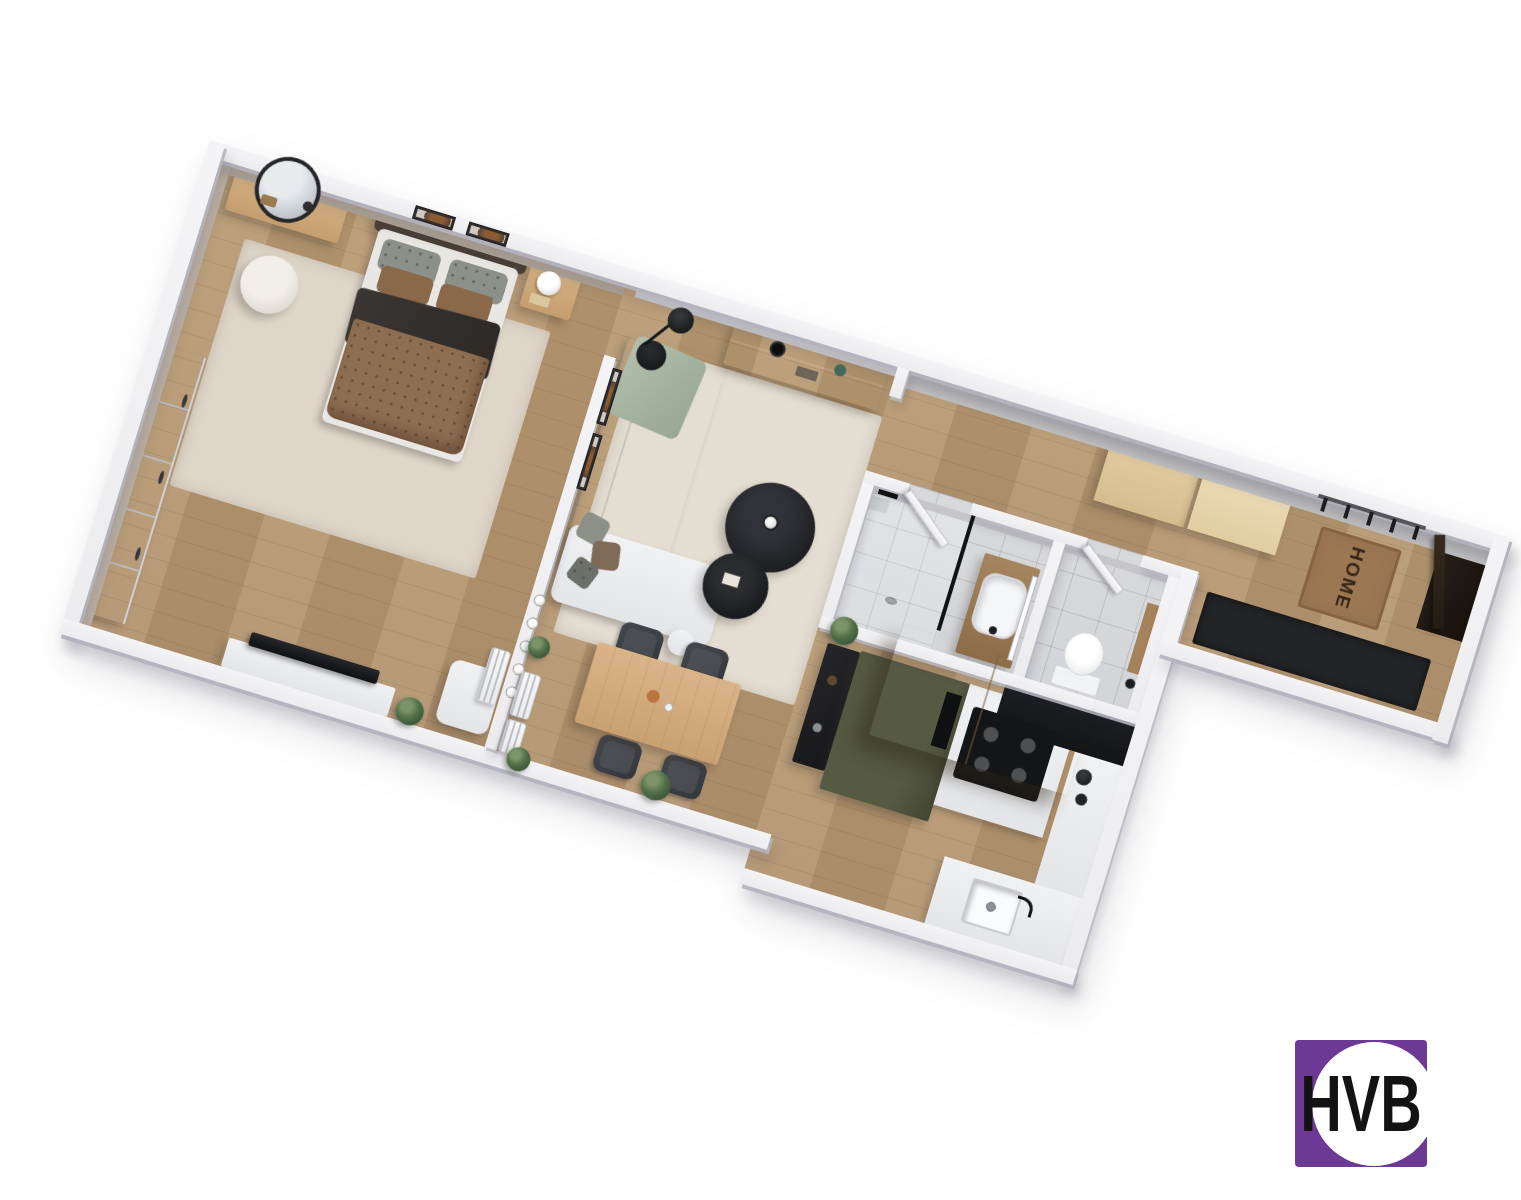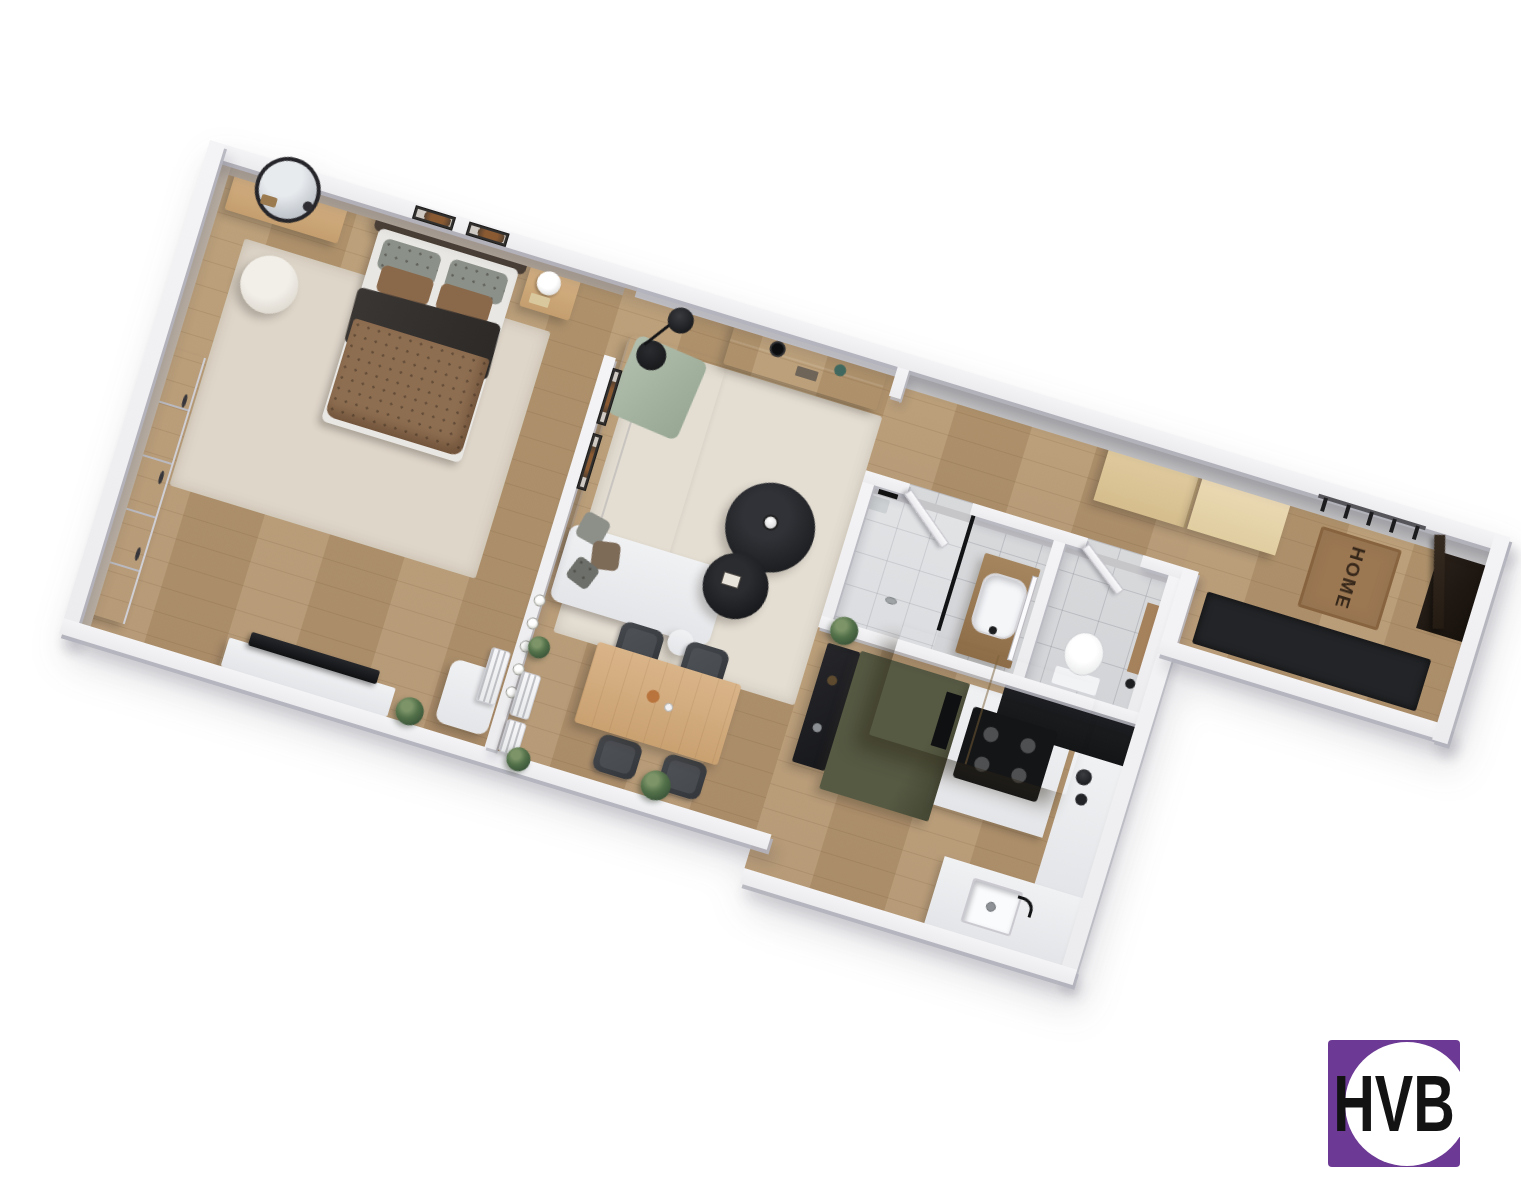--- a/index.html
+++ b/index.html
@@ -56,21 +56,21 @@
   .chair{background:linear-gradient(135deg,#45484c,#33363a);border-radius:9px;z-index:4;
         box-shadow:-2px 3px 4px rgba(40,40,45,.35);}
   .chair::after{content:"";position:absolute;inset:5px 6px;border-radius:6px;background:#55595e;opacity:.55;}
   .bulb{width:12px;height:12px;border-radius:50%;z-index:6;
         background:radial-gradient(circle at 40% 35%, #ffffff 0 40%, #d9d9d2 75%, #b9b9b2 100%);
         border:1px solid #9a9a94;}
   .blackfur{background:linear-gradient(135deg,#26262a,#17181b);}
   .deco-dot{border-radius:50%;z-index:7;}
 
   
-  #logo{position:absolute;left:1328px;top:1040px;width:132px;height:127px;border-radius:4px;
+  #logo{position:absolute;left:1295px;top:1040px;width:132px;height:127px;border-radius:4px;
         background:#6c3a95;overflow:hidden;}
   #logo .circle-bg{position:absolute;left:17px;top:2px;width:124px;height:124px;border-radius:50%;
         background:#ffffff;}
   #logo .logo-text{position:absolute;left:0;top:0;width:100%;height:100%;
         display:flex;align-items:center;justify-content:center;
         font-family:"Liberation Sans",sans-serif;font-weight:bold;font-size:80px;
         color:#131313;transform:scaleX(.72);letter-spacing:0px;}
 </style>
 </head>
 <body>

